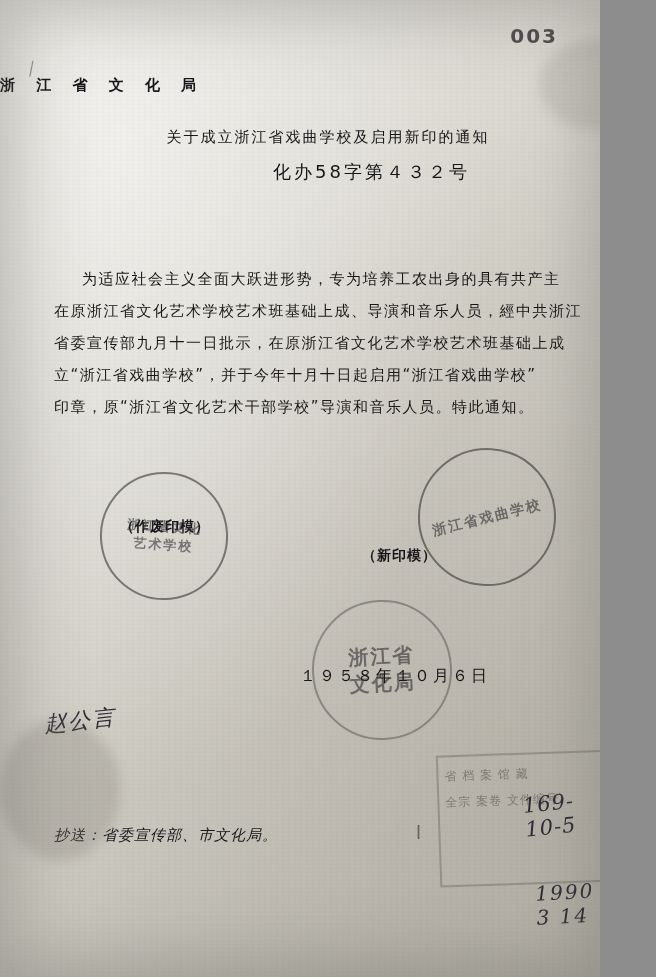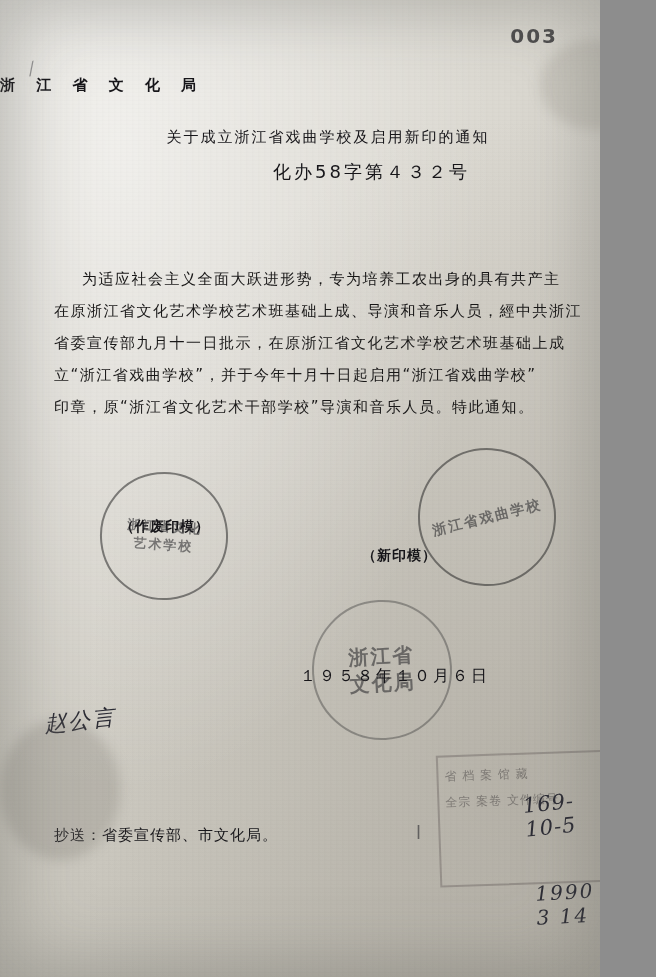--- a/index.html
+++ b/index.html
@@ -95,20 +95,21 @@
     top: 666px;
     left: 300px;
     font-size: 16px;
     letter-spacing: 3px;
   }
   #cc-line {
     top: 826px;
     left: 54px;
     font-size: 15px;
     letter-spacing: 1px;
+    font-style: italic;
   }
   .seal-label {
     font-size: 14px;
     letter-spacing: 1px;
     font-weight: bold;
   }
   #old-seal-label { top: 518px; left: 120px; }
   #new-seal-label { top: 547px; left: 362px; text-align: right; }
 
   

